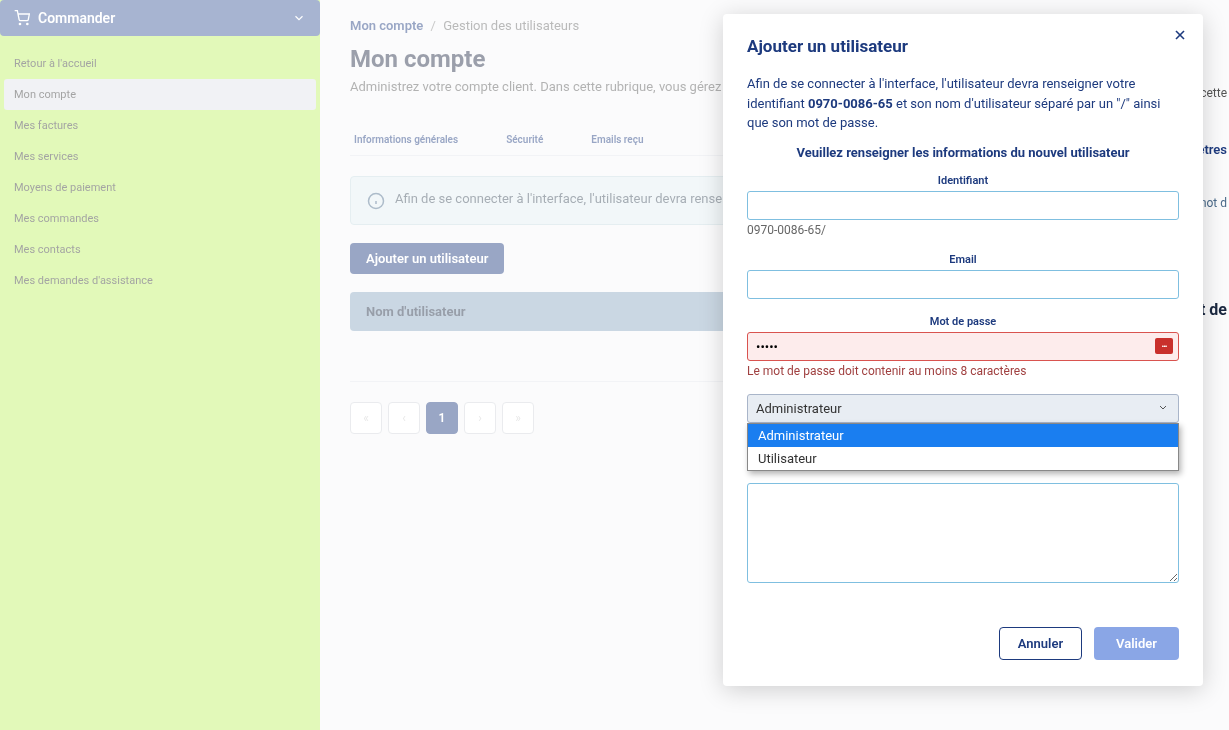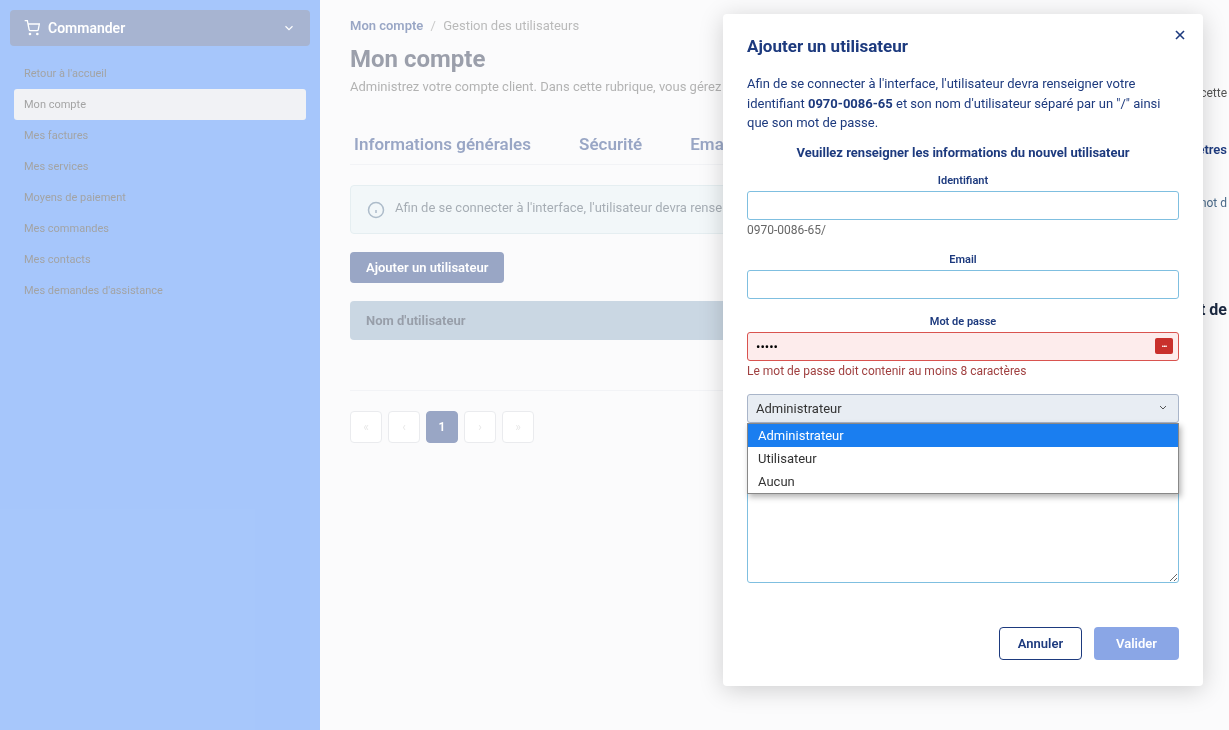--- a/index.html
+++ b/index.html
@@ -1,39 +1,39 @@
 <!DOCTYPE html>
 <html><head>
   <meta charset="utf-8">
   <style>
     * { box-sizing: border-box; margin: 0; padding: 0; font-family: -apple-system, BlinkMacSystemFont, "Segoe UI", Roboto, Arial, sans-serif; }
     body { background: #f5f6f8; color: #333; overflow: hidden; width: 1229px; height: 730px; position: relative; }
     
     .layout { display: flex; width: 100%; height: 100%; }
     
     
-    .sidebar { width: 320px; background: #3b82f6; padding: 10px; flex-shrink: 0; }
+    .sidebar { width: 320px; background: #bef264; padding: 0; flex-shrink: 0; }
     .commander-btn { background: #3c5a99; color: #fff; padding: 10px 14px; border-radius: 4px; display: flex; align-items: center; justify-content: space-between; font-weight: 600; font-size: 14px; margin-bottom: 12px; cursor: pointer; }
     .commander-btn .left { display: flex; align-items: center; gap: 8px; }
     .cart-icon { width: 16px; height: 16px; }
     .chevron-down { width: 14px; height: 14px; }
     .nav-list { list-style: none; padding: 0 4px; }
     .nav-item { padding: 9px 10px; font-size: 11px; font-weight: 400; color: #333; cursor: pointer; border-radius: 3px; }
     .nav-item.active { background: #dfe2e8; }
     
     
     .main { flex: 1; padding: 18px 30px; position: relative; overflow: hidden; }
     .breadcrumb { font-size: 13px; color: #1d3a7e; font-weight: 600; margin-bottom: 12px; }
     .breadcrumb .sep { color: #888; margin: 0 4px; font-weight: normal; }
     .breadcrumb .current { color: #666; font-weight: normal; }
     .page-title { font-size: 24px; font-weight: 700; color: #222b45; margin-bottom: 6px; }
     .page-sub { font-size: 13px; color: #555; margin-bottom: 30px; }
     
     .tabs { display: flex; gap: 40px; border-bottom: 1px solid #e3e5ea; margin-bottom: 20px; }
-    .tab { padding: 10px 4px; font-size: 17px; font-weight: 600; color: #1d3a7e; cursor: pointer; }
+    .tab { padding: 10px 4px; font-size: 10px; font-weight: 600; color: #1d3a7e; cursor: pointer; }
     
     .info-banner { background: #e3eef2; border: 1px solid #c5d9e0; border-radius: 4px; padding: 14px 16px; display: flex; align-items: flex-start; gap: 10px; font-size: 13px; color: #3a4a5a; margin-bottom: 18px; }
     .info-icon { width: 18px; height: 18px; flex-shrink: 0; margin-top: 1px; }
     
     .add-user-btn { background: #1d3a7e; color: #fff; border: none; padding: 8px 16px; border-radius: 4px; font-size: 13px; font-weight: 600; cursor: pointer; margin-bottom: 18px; }
     
     .table-header { background: #8ba7c1; color: #1a2840; font-weight: 700; font-size: 13px; padding: 12px 16px; border-radius: 4px; }
     
     .pagination { display: flex; gap: 6px; margin-top: 50px; padding-top: 20px; border-top: 1px solid #e3e5ea; }
     .page-btn { width: 32px; height: 32px; border: 1px solid #d0d3da; background: #fff; border-radius: 4px; display: flex; align-items: center; justify-content: center; font-size: 12px; color: #888; cursor: pointer; }
@@ -192,21 +192,20 @@
         <span>Administrateur</span>
       </div>
       <span class="select-caret">
         <svg width="12" height="12" viewBox="0 0 24 24" fill="none" stroke="currentColor" stroke-width="2">
             <polyline points="6 9 12 15 18 9"></polyline>
           </svg>
       </span>
       <div class="dropdown-panel">
         <div class="dropdown-option highlight">Administrateur</div>
         <div class="dropdown-option">Utilisateur</div>
-        <div class="dropdown-option">Aucun</div>
       </div>
     </div>
   </div>
 
   <div class="form-group" style="margin-top:60px;">
     <textarea class="form-textarea" style=""></textarea>
   </div>
 
   <div class="modal-actions">
     <button class="btn-cancel">Annuler</button>

